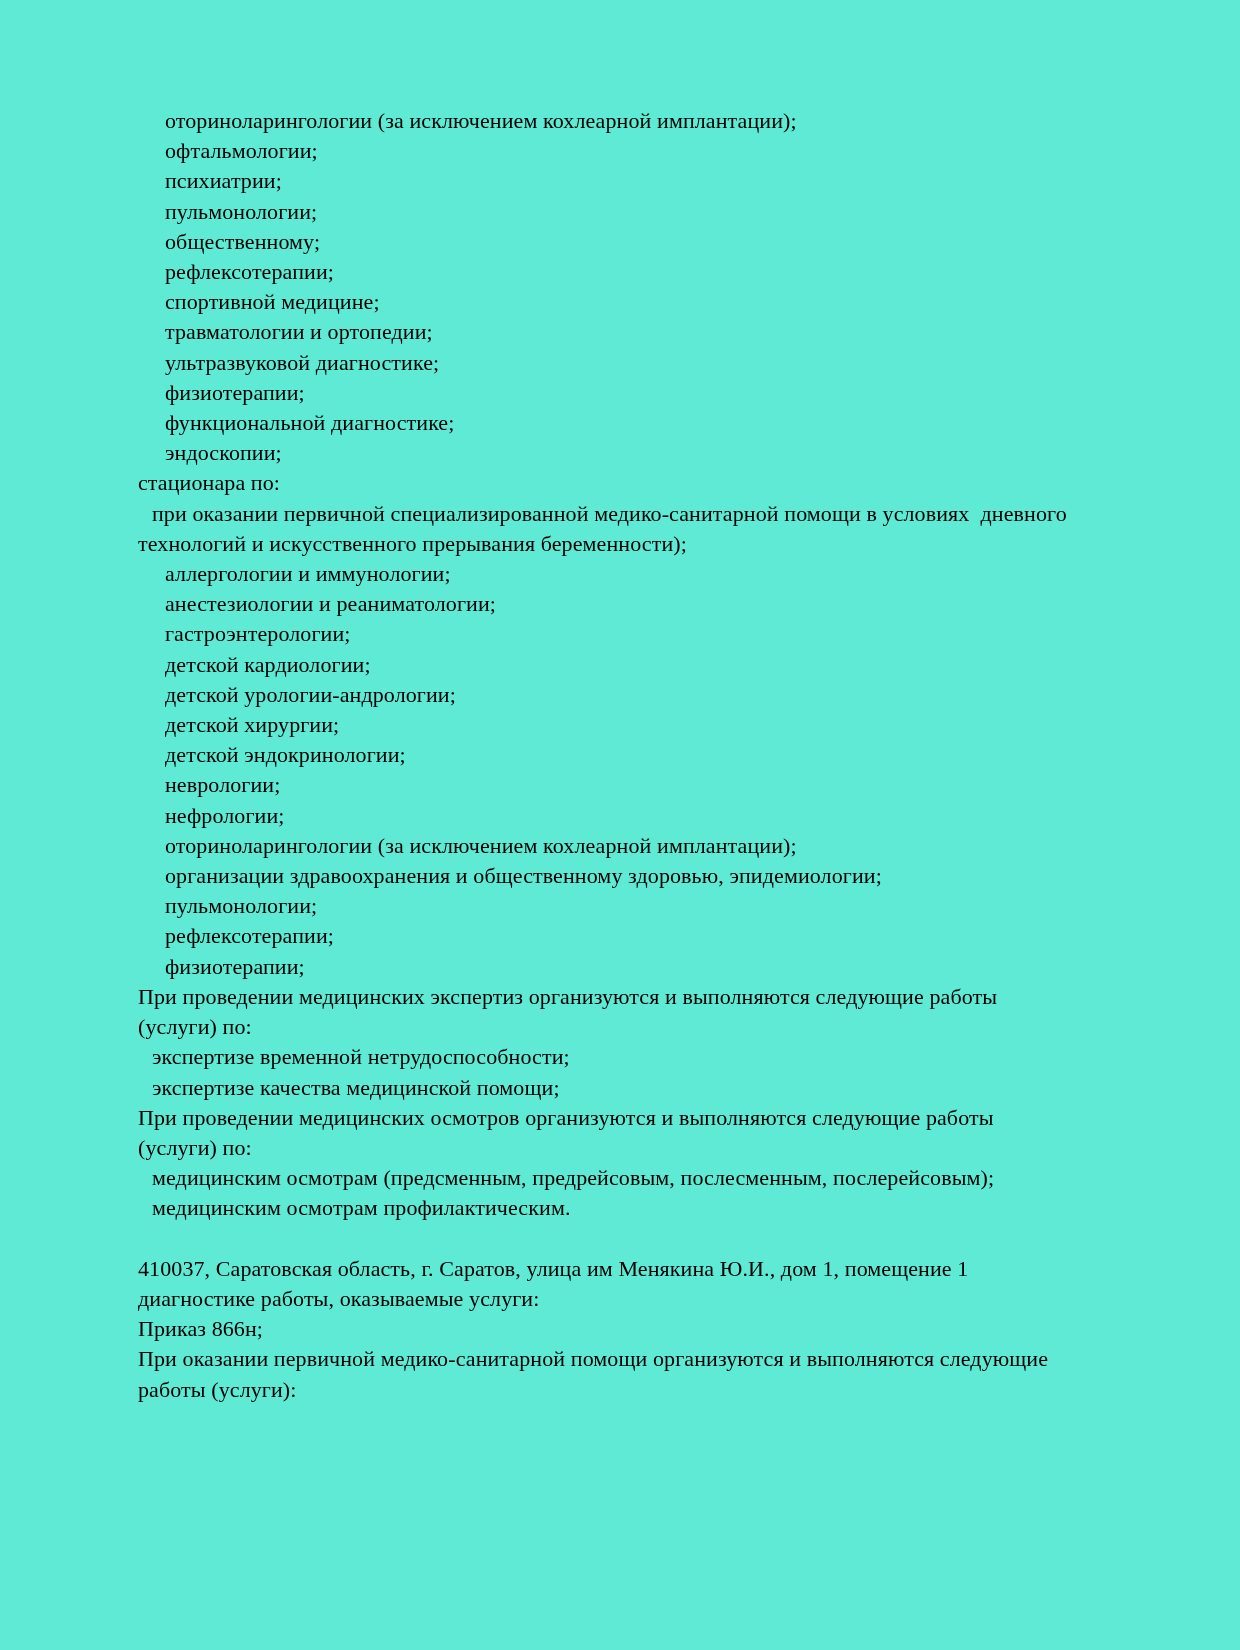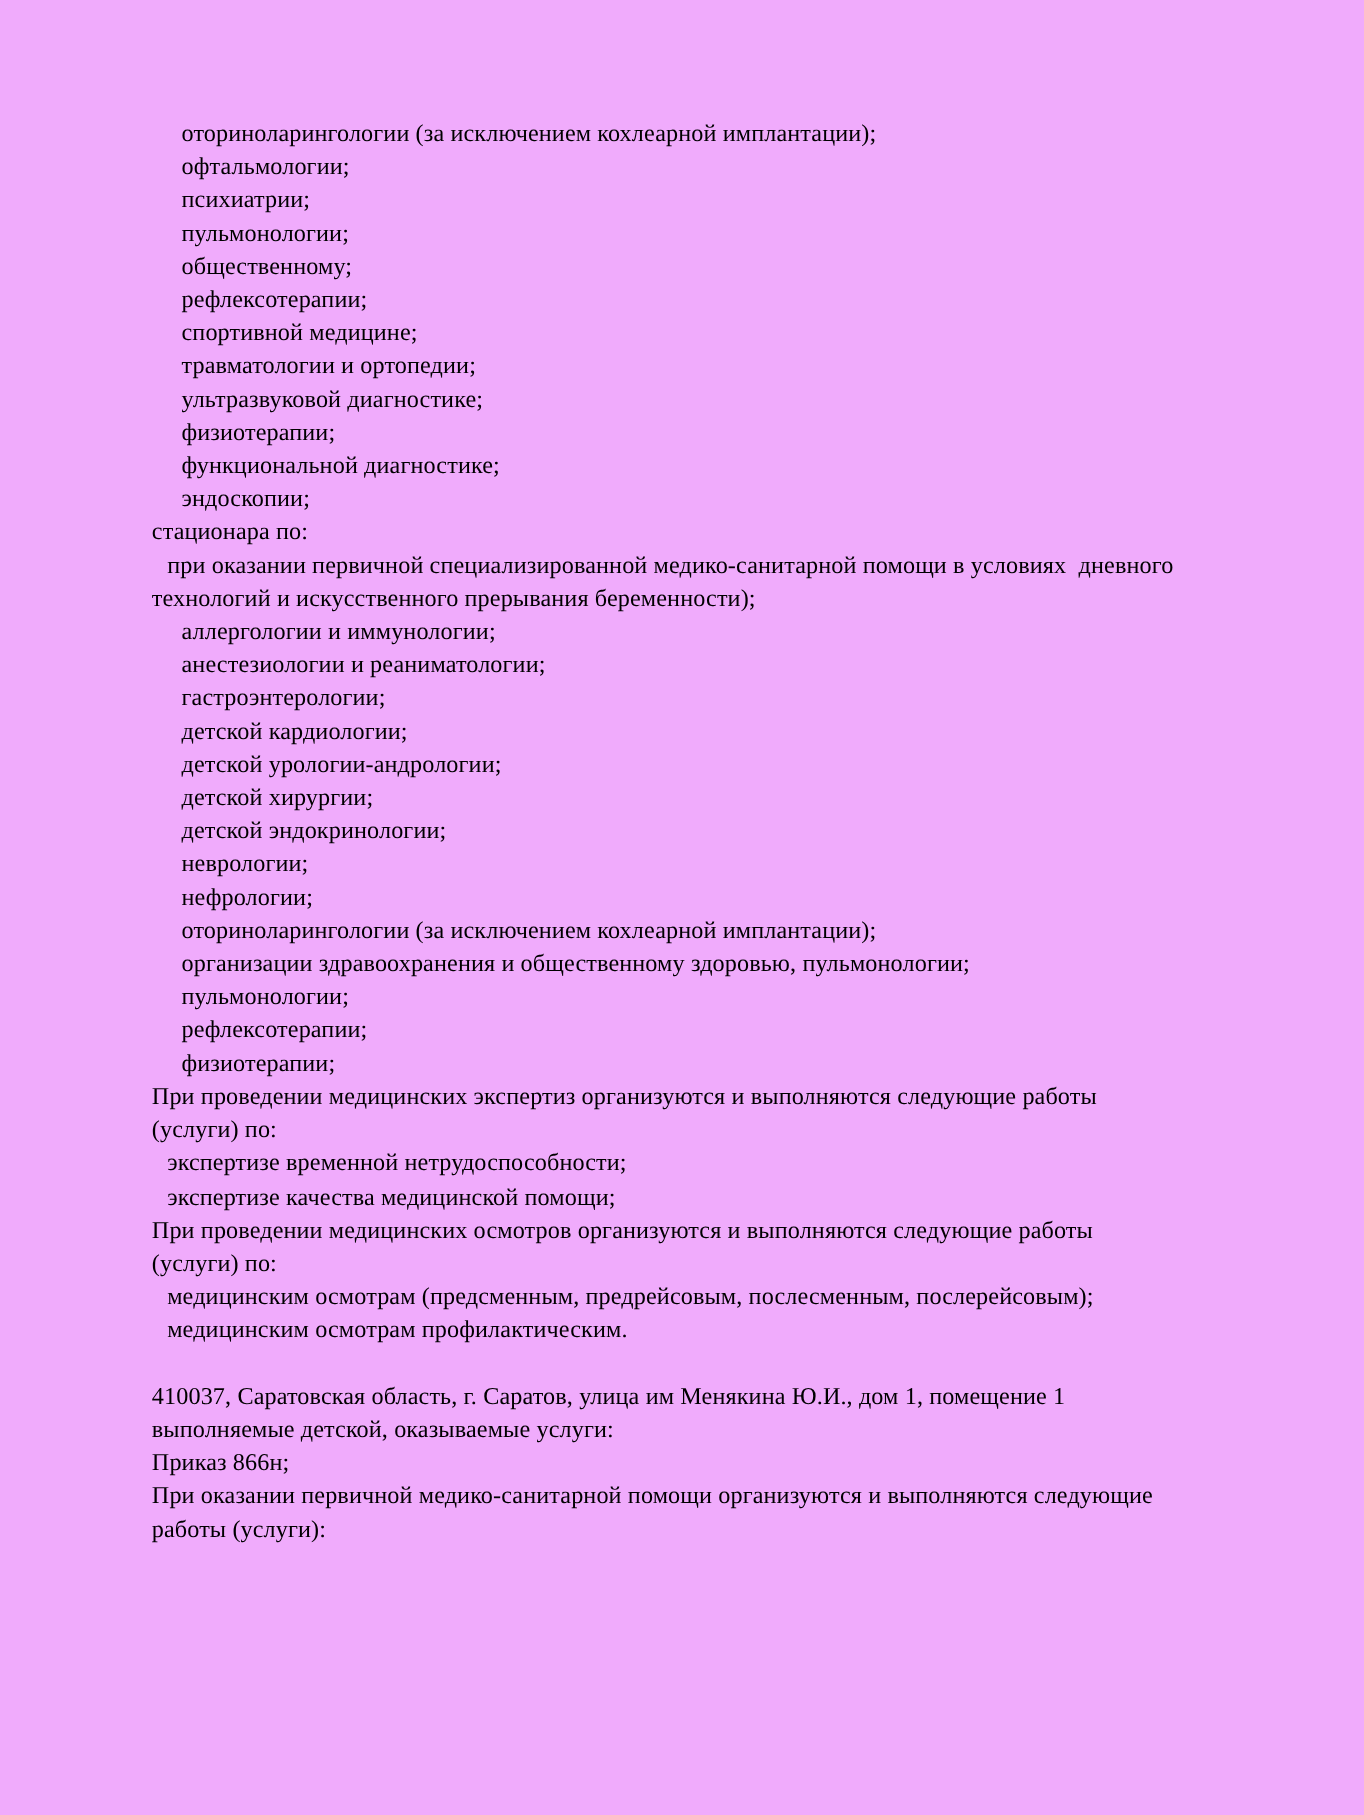--- a/index.html
+++ b/index.html
@@ -14,21 +14,21 @@
     color: #000000;
     position: relative;
     overflow: hidden;
   }
   .page {
     position: absolute;
     left: 0;
     top: 0;
     width: 1240px;
     height: 1650px;
-    background: #f0abfc;
+    background: #5eead4;
   }
   .text-block {
     position: absolute;
     left: 138px;
     top: 106px;
     width: 1032px;
   }
   .line {
     font-size: 22px;
     line-height: 30.2px;
@@ -63,32 +63,32 @@
       <div class="line indent-2">аллергологии и иммунологии;</div>
       <div class="line indent-2">анестезиологии и реаниматологии;</div>
       <div class="line indent-2">гастроэнтерологии;</div>
       <div class="line indent-2">детской кардиологии;</div>
       <div class="line indent-2">детской урологии-андрологии;</div>
       <div class="line indent-2">детской хирургии;</div>
       <div class="line indent-2">детской эндокринологии;</div>
       <div class="line indent-2">неврологии;</div>
       <div class="line indent-2">нефрологии;</div>
       <div class="line indent-2">оториноларингологии (за исключением кохлеарной имплантации);</div>
-      <div class="line indent-2">организации здравоохранения и общественному здоровью, пульмонологии;</div>
+      <div class="line indent-2">организации здравоохранения и общественному здоровью, эпидемиологии;</div>
       <div class="line indent-2">пульмонологии;</div>
       <div class="line indent-2">рефлексотерапии;</div>
       <div class="line indent-2">физиотерапии;</div>
       <div class="line indent-0">При проведении медицинских экспертиз организуются и выполняются следующие работы</div>
       <div class="line indent-0">(услуги) по:</div>
       <div class="line indent-1">экспертизе временной нетрудоспособности;</div>
       <div class="line indent-1">экспертизе качества медицинской помощи;</div>
       <div class="line indent-0">При проведении медицинских осмотров организуются и выполняются следующие работы</div>
       <div class="line indent-0">(услуги) по:</div>
       <div class="line indent-1">медицинским осмотрам (предсменным, предрейсовым, послесменным, послерейсовым);</div>
       <div class="line indent-1">медицинским осмотрам профилактическим.</div>
       <div class="line indent-0">&nbsp;</div>
       <div class="line indent-0">410037, Саратовская область, г. Саратов, улица им Менякина Ю.И., дом 1, помещение 1</div>
-      <div class="line indent-0">выполняемые детской, оказываемые услуги:</div>
+      <div class="line indent-0">диагностике работы, оказываемые услуги:</div>
       <div class="line indent-0">Приказ 866н;</div>
       <div class="line indent-0">При оказании первичной медико-санитарной помощи организуются и выполняются следующие</div>
       <div class="line indent-0">работы (услуги):</div>
     </div>
 </div>
 
 </body></html>

